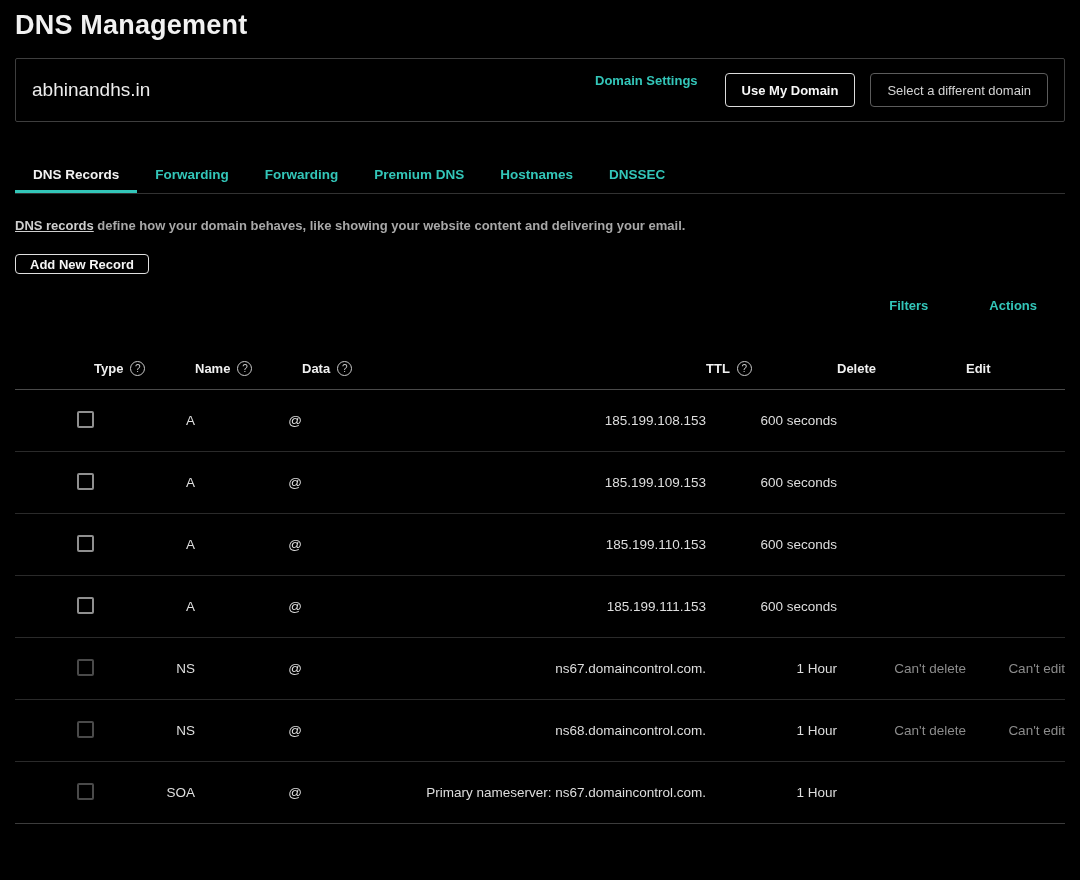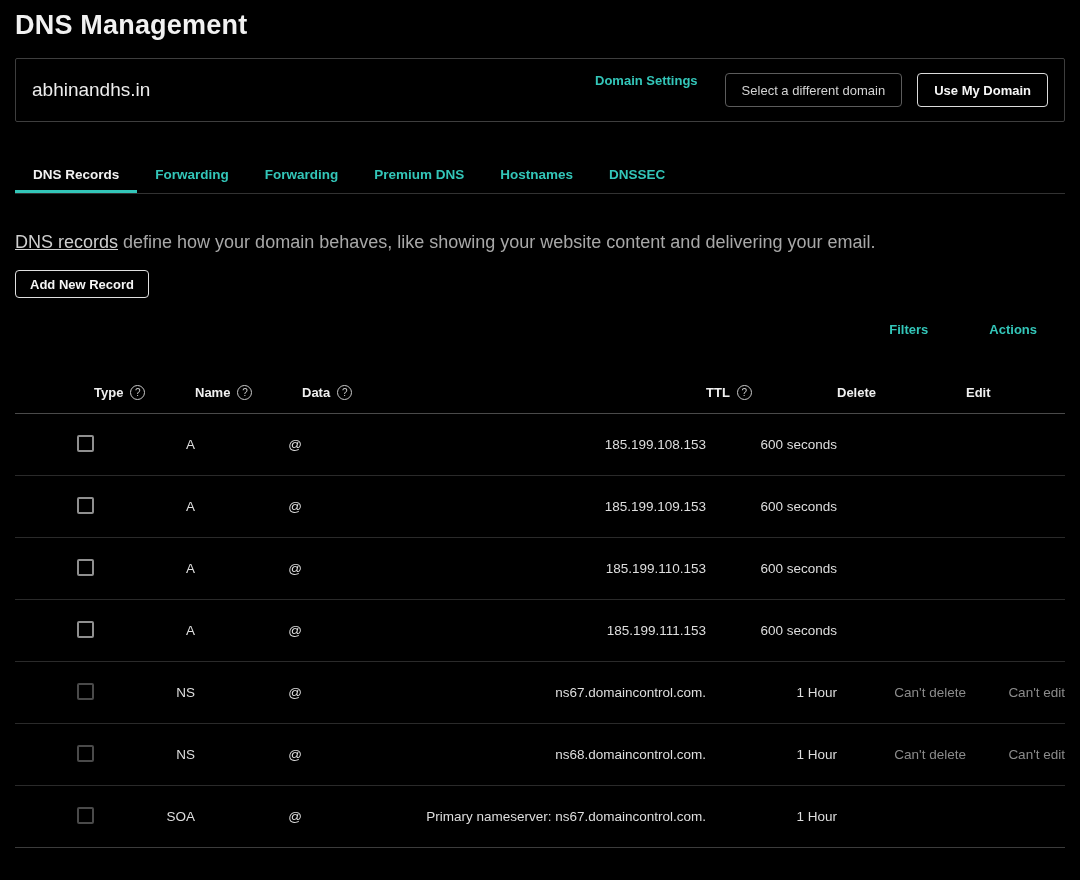--- a/index.html
+++ b/index.html
@@ -26,25 +26,25 @@
 
   
   .tabs { display:flex; margin:39px 15px 0; border-bottom:1px solid #323232; }
   .tab { padding:6px 18px 11px; font-size:13.5px; font-weight:600; color:var(--accent);
     cursor:pointer; white-space:nowrap; display:flex; align-items:center; gap:9px; }
   .tab.active { color:#f2f2f2; border-bottom:3px solid var(--accent); padding-bottom:8px; }
   .badge { background:var(--badge-bg); color:#eafaf7; font-size:10px; font-weight:700;
     letter-spacing:1px; padding:3px 6px; border-radius:3px; line-height:1; }
 
   
-  .desc { margin:40px 15px 0; font-size:18px; color:#a8a8a8; line-height:16px; }
+  .desc { margin:24px 15px 0; font-size:13px; color:#a8a8a8; line-height:16px;font-weight:bold; }
   .desc-link { color:#cfcfcf; text-decoration:underline; cursor:pointer; }
 
   
-  .add-btn { display:block; margin:20px 15px 0; height:28px; padding:0 14px;
+  .add-btn { display:block; margin:20px 15px 0; height:20px; padding:0 14px;
     border:1.5px solid #e0e0e0; border-radius:4px; background:transparent;
     color:#f5f5f5; font-weight:700; font-size:13px; cursor:pointer; font-family:inherit; }
 
   
   .toolbar { display:flex; justify-content:flex-end; gap:61px; margin:24px 43px 0 15px; height:16px; }
   .toolbar-link { color:var(--accent); font-weight:700; font-size:13px; cursor:pointer; }
 
   
   .table { margin:0 15px;text-align:right; }
   .grid-row { display:grid; grid-template-columns:79px 101px 107px 404px 131px 129px 1fr; }
@@ -71,22 +71,22 @@
 <body>
 
 <div class="page" style="--accent: #33c6b9; --badge-bg: #0d6157; --ann-red: #e8151d;">
 
   <h1 class="page-title">DNS Management</h1>
 
   <div class="domain-panel">
     <div class="domain-name">abhinandhs.in</div>
     <div class="domain-actions">
       <span class="settings-link">Domain Settings</span>
+      <button class="btn btn-primary">Use My Domain</button>
       <button class="btn btn-secondary">Select a different domain</button>
-      <button class="btn btn-primary">Use My Domain</button>
     </div>
   </div>
 
   <div class="tabs">
       <div class="tab active">
         <span>DNS Records</span>
       </div>
       <div class="tab">
         <span>Forwarding</span>
       </div>

